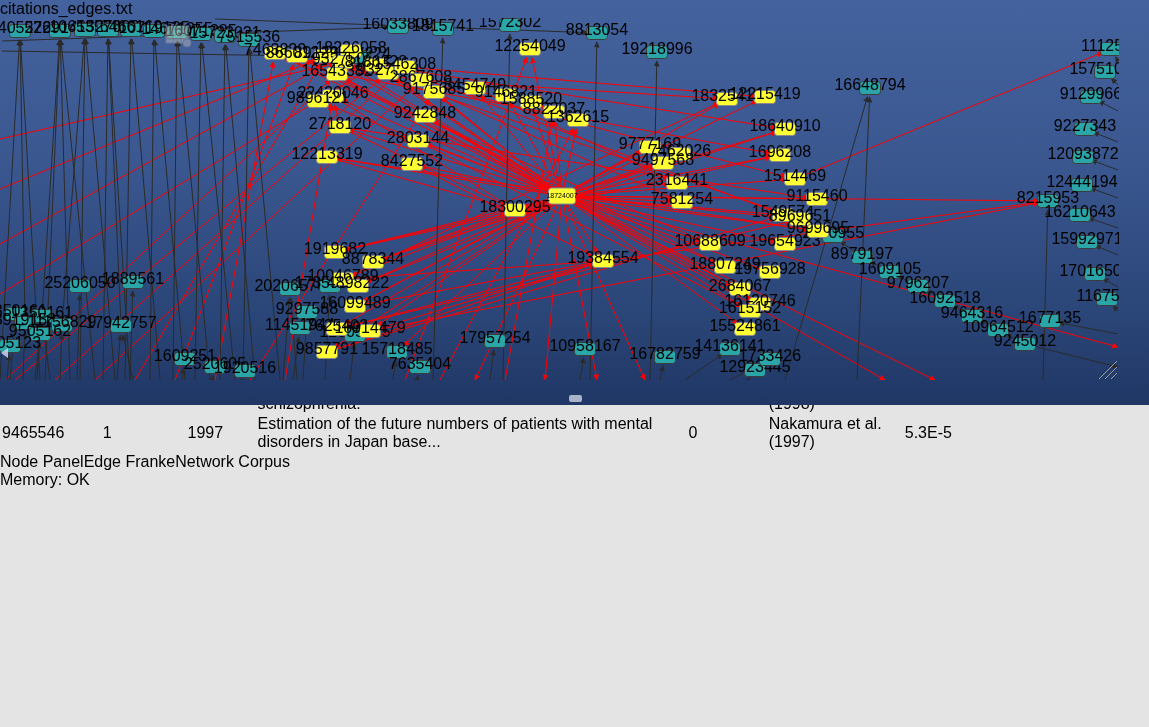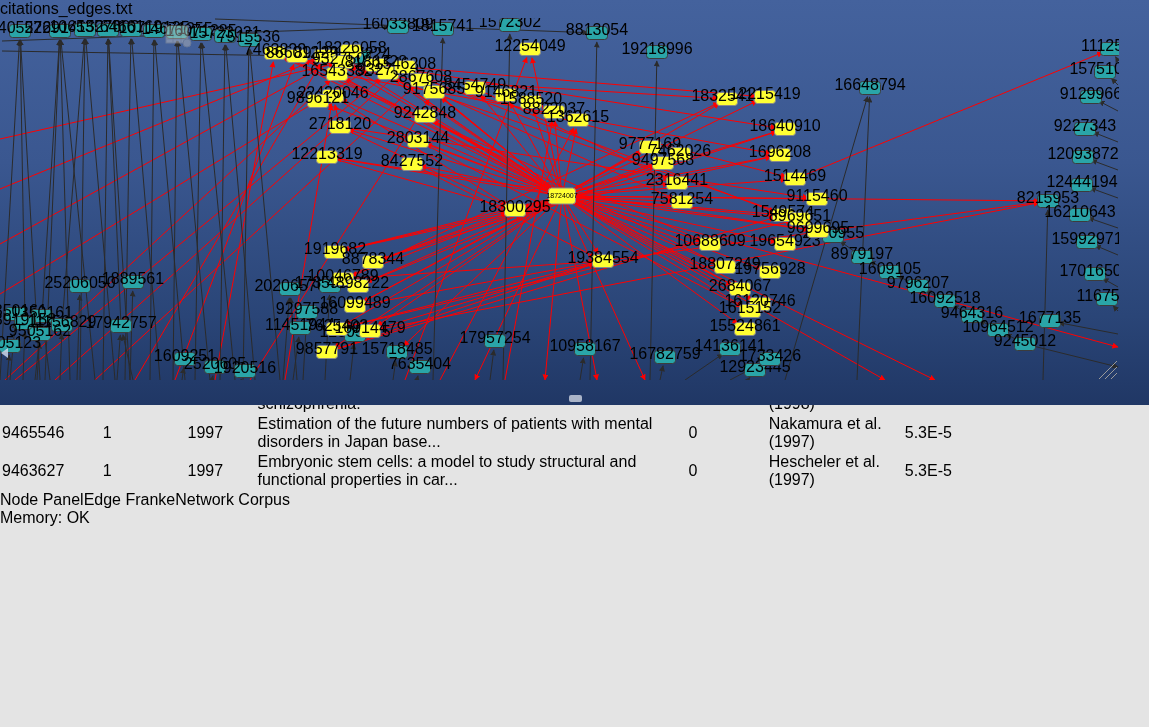--- a/index.html
+++ b/index.html
@@ -727,29 +727,20 @@
             </tr>
             <tr>
               <td>9465546</td>
               <td>1</td>
               <td>1997</td>
               <td>Estimation of the future numbers of patients with mental disorders in Japan base...</td>
               <td>0</td>
               <td>Nakamura et al. (1997)</td>
               <td>5.3E-5</td>
             </tr>
-            <tr>
-              <td>9463627</td>
-              <td>1</td>
-              <td>1997</td>
-              <td>Embryonic stem cells: a model to study structural and functional properties in car...</td>
-              <td>0</td>
-              <td>Hescheler et al. (1997)</td>
-              <td>5.3E-5</td>
-            </tr>
           </tbody>
       </table>
       <div class="vscroll">
         <div class="vthumb"></div>
       </div>
     </div>
 
     <div class="tabbar">
       <div class="segmented" id="tabs"><span class="segment active">Node Panel</span><span class="segment">Edge Franke</span><span class="segment">Network Corpus</span></div>
     </div>

